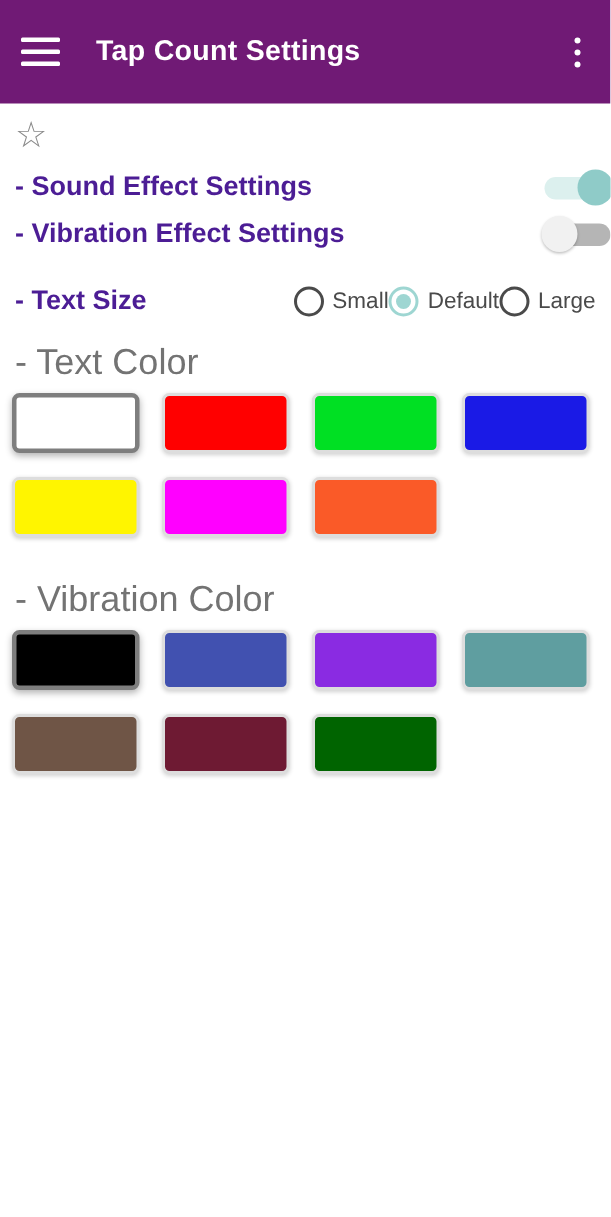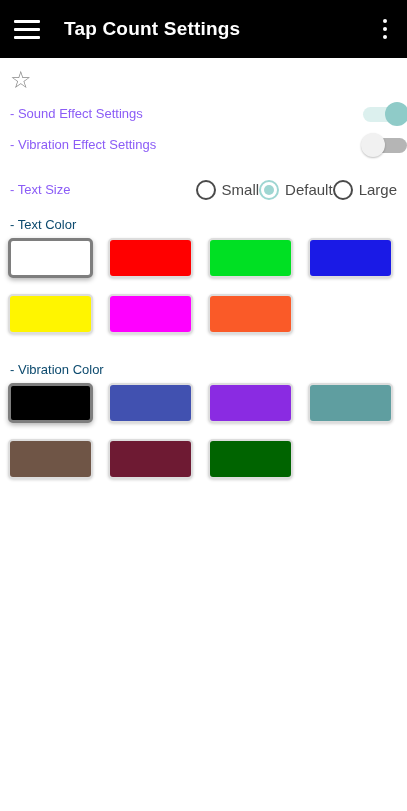--- a/index.html
+++ b/index.html
@@ -12,22 +12,22 @@
 
   body {
     font-family: "Liberation Sans", sans-serif;
     background: #ffffff;
     color: #757575;
   }
 
   
   .appbar {
     position: relative;
-    height: 58px;
-    background: #000000;
+    height: 69px;
+    background: #701a75;
     display: flex;
     align-items: center;
     padding: 0 10px 0 14px;
   }
 
   .hamburger {
     width: 26px;
     height: 22px;
     display: flex;
     flex-direction: column;
@@ -95,23 +95,24 @@
     font-weight: normal;
   }
 
   .row {
     display: flex;
     align-items: center;
     min-height: 31px;
     padding: 0 2px;
   }
   .row-label {
-    font-size: 13px;
-    color: #8b5cf6;
+    font-size: 18px;
+    color: #4c1d95;
     white-space: nowrap;
+    font-weight: bold;
   }
 
   
   .switch-wrap {
     margin-left: auto;
     position: relative;
     width: 50px;
     height: 26px;
     margin-right: -14px;
     cursor: pointer;
@@ -167,22 +168,22 @@
     background: #9ED6D2;
   }
   .radio-label {
     font-size: 15px;
     color: #4A4A4A;
     white-space: nowrap;
   }
 
   
   .group-label {
-    font-size: 13px;
-    color: #0c4a6e;
+    font-size: 24px;
+    color: #737373;
     padding: 12px 2px 6px 2px;
   }
   .swatch-grid {
     display: flex;
     flex-wrap: wrap;
   }
   .swatch {
     width: 85px;
     height: 40px;
     margin: 0 15px 16px 0;

